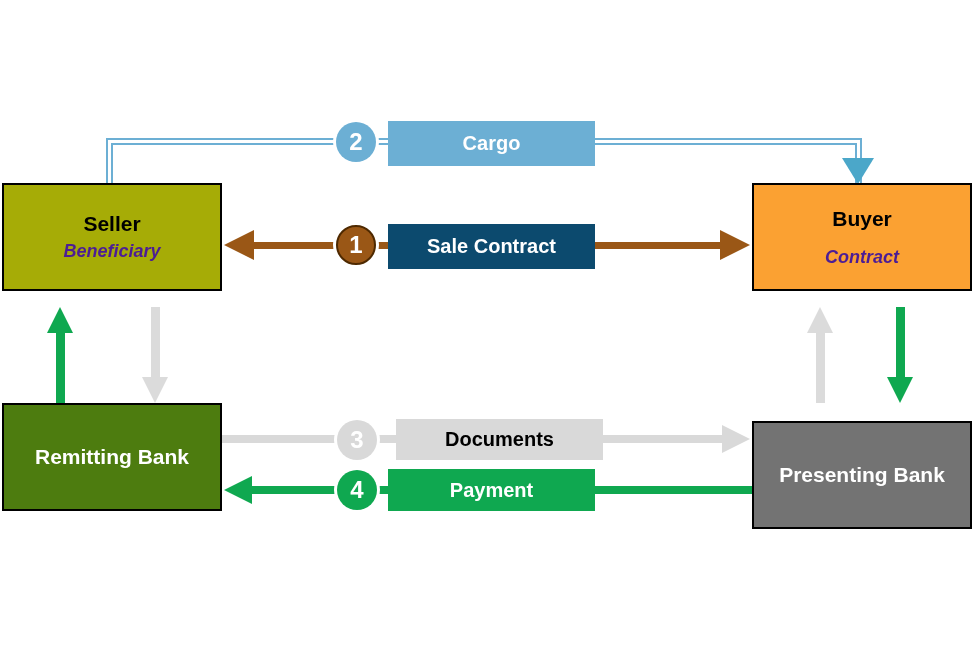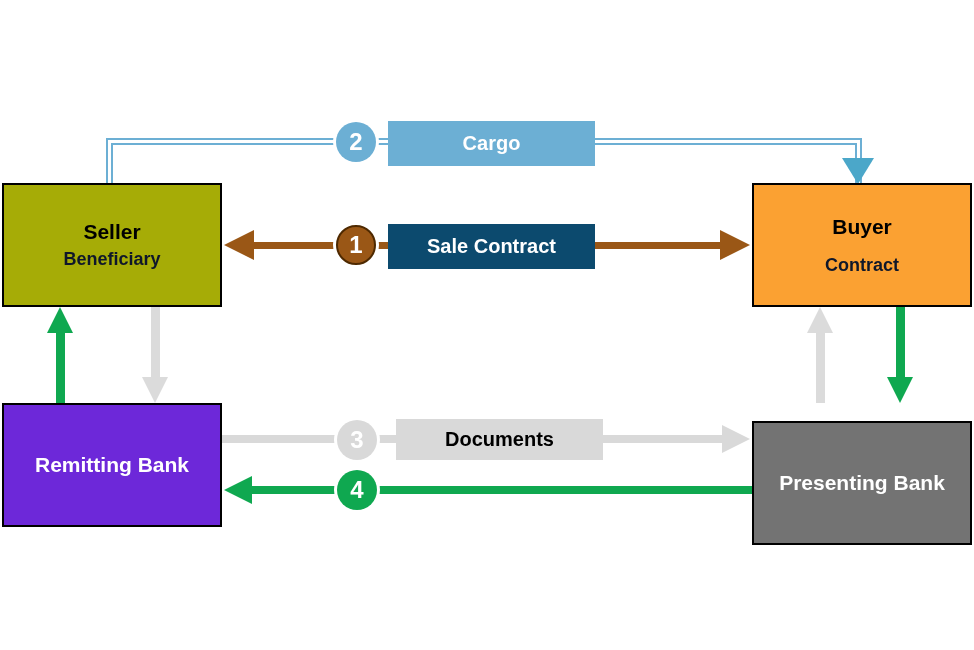--- a/index.html
+++ b/index.html
@@ -2,28 +2,28 @@
 <html><head>
 <meta charset="utf-8">
 <style>
   html,body{margin:0;padding:0;background:#fff;}
   #canvas{
     position:relative;width:974px;height:650px;background:#ffffff;overflow:hidden;
     font-family:"Liberation Sans", sans-serif;
   }
   
   .node{
-    position:absolute;width:220px;height:124px;border:2px solid #000;box-sizing:border-box;
+    position:absolute;width:220px;height:108px;border:2px solid #000;box-sizing:border-box;
     display:flex;flex-direction:column;align-items:center;justify-content:center;gap:5px;z-index:2;
   }
   .node .title{font-weight:bold;font-size:21px;color:#000;}
-  .node .subtitle{font-weight:bold;font-size:18px;color:#0f172a;}
+  .node .subtitle{font-weight:bold;font-style:italic;font-size:18px;color:#4c1d95;}
   #seller{left:2px;top:183px;background:#A6AC06;}
   #buyer{left:752px;top:183px;background:#FBA132;gap:16px;}
-  #remitting-bank{left:2px;top:403px;background:#6d28d9;text-align:right;}
+  #remitting-bank{left:2px;top:403px;background:#4d7c0f;text-align:right;}
   #presenting-bank{left:752px;top:421px;background:#737373;}
   .bank .title{color:#ffffff;font-size:21px;}
 
   
   .flow-label{
     position:absolute;width:207px;height:45px;box-sizing:border-box;z-index:3;
     display:flex;align-items:center;justify-content:center;font-weight:bold;font-size:20px;color:#fff;
   }
   .step-circle{
     position:absolute;width:40px;height:40px;border-radius:50%;z-index:4;box-sizing:border-box;
@@ -130,20 +130,23 @@
   </div>
   <div class="flow-label" id="documents-label">
     <span>Documents</span>
   </div>
 
   <div id="payment-line"></div>
   <div id="payment-arrow"></div>
   <div class="step-circle" id="payment-circle">
     <span>4</span>
   </div>
+  <div class="flow-label" id="payment-label">
+    <span>Payment</span>
+  </div>
 
   <div class="node" id="seller">
     <span class="title">Seller</span>
     <span class="subtitle">Beneficiary</span>
   </div>
   <div class="node" id="buyer">
     <span class="title">Buyer</span>
     <span class="subtitle">Contract</span>
   </div>
   <div class="node bank" id="remitting-bank">

